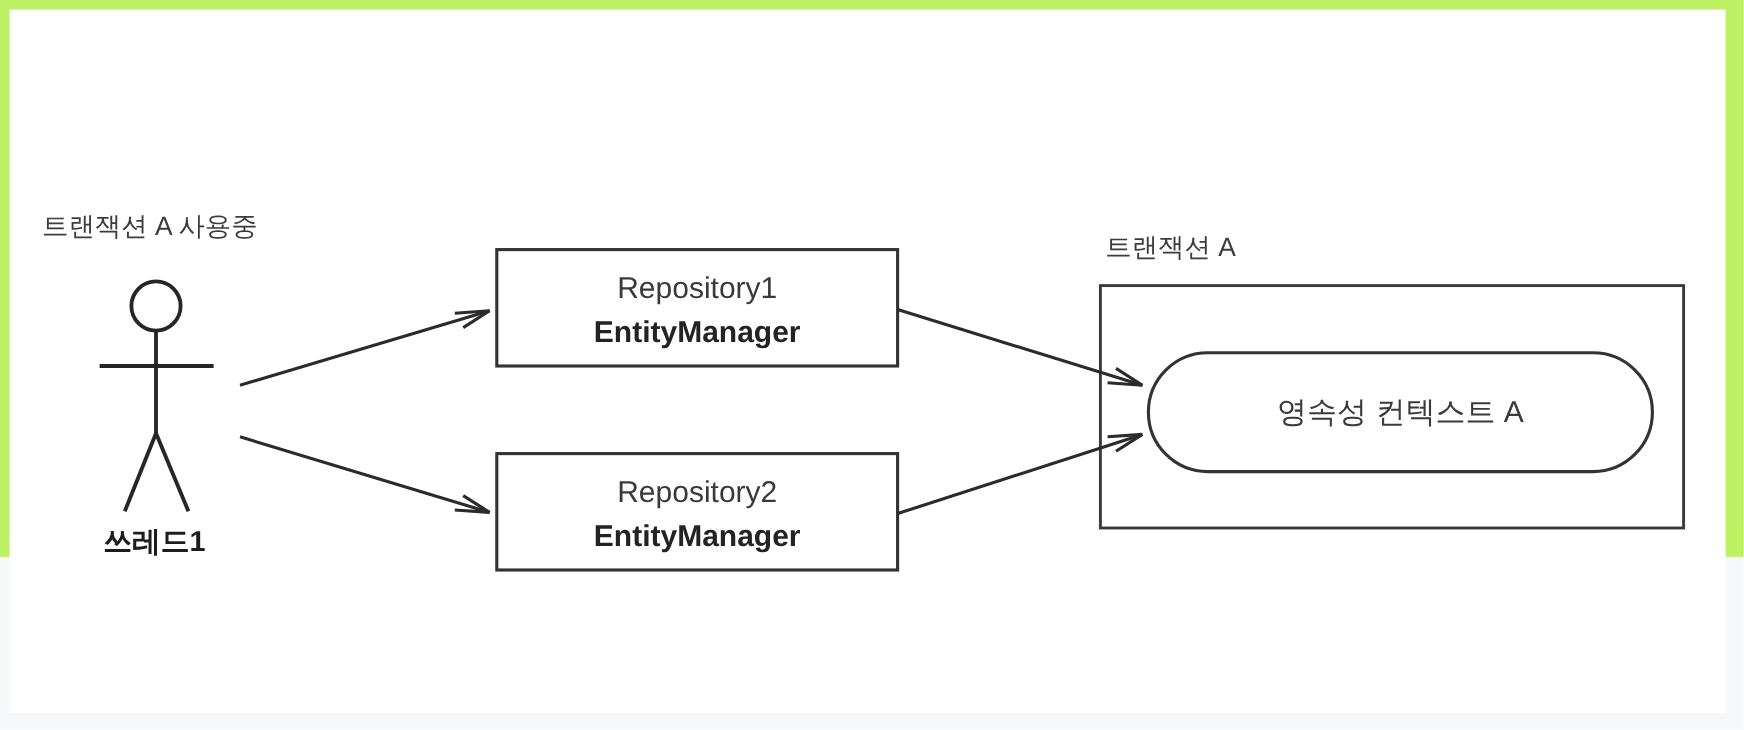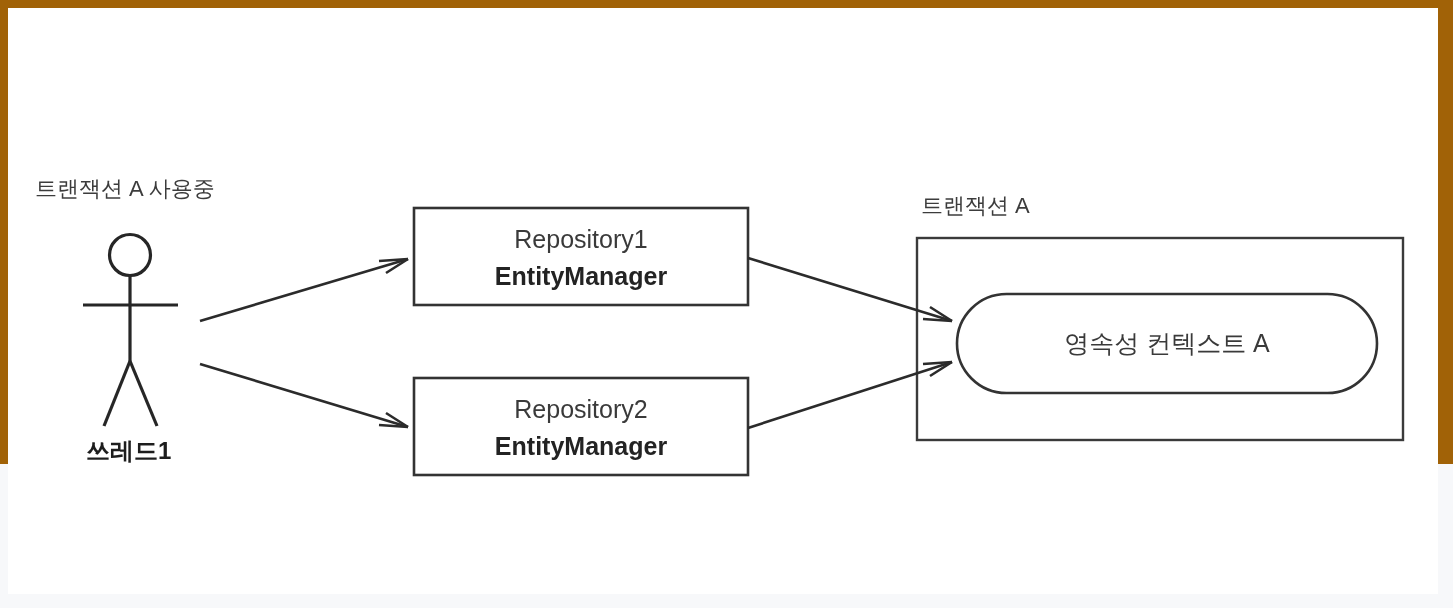--- a/index.html
+++ b/index.html
@@ -11,21 +11,21 @@
   body {
     width: 1453px;
     height: 608px;
     overflow: hidden;
     font-family: "Liberation Sans", "DejaVu Sans", sans-serif;
   }
   #page-root {
     position: relative;
     width: 1453px;
     height: 464px;
-    background: #a16207;
+    background: #bef264;
     text-decoration: underline;
   }
   #canvas-card {
     position: absolute;
     left: 8px;
     top: 8px;
     width: 1430px;
     height: 586px;
     background: #ffffff;
   }

